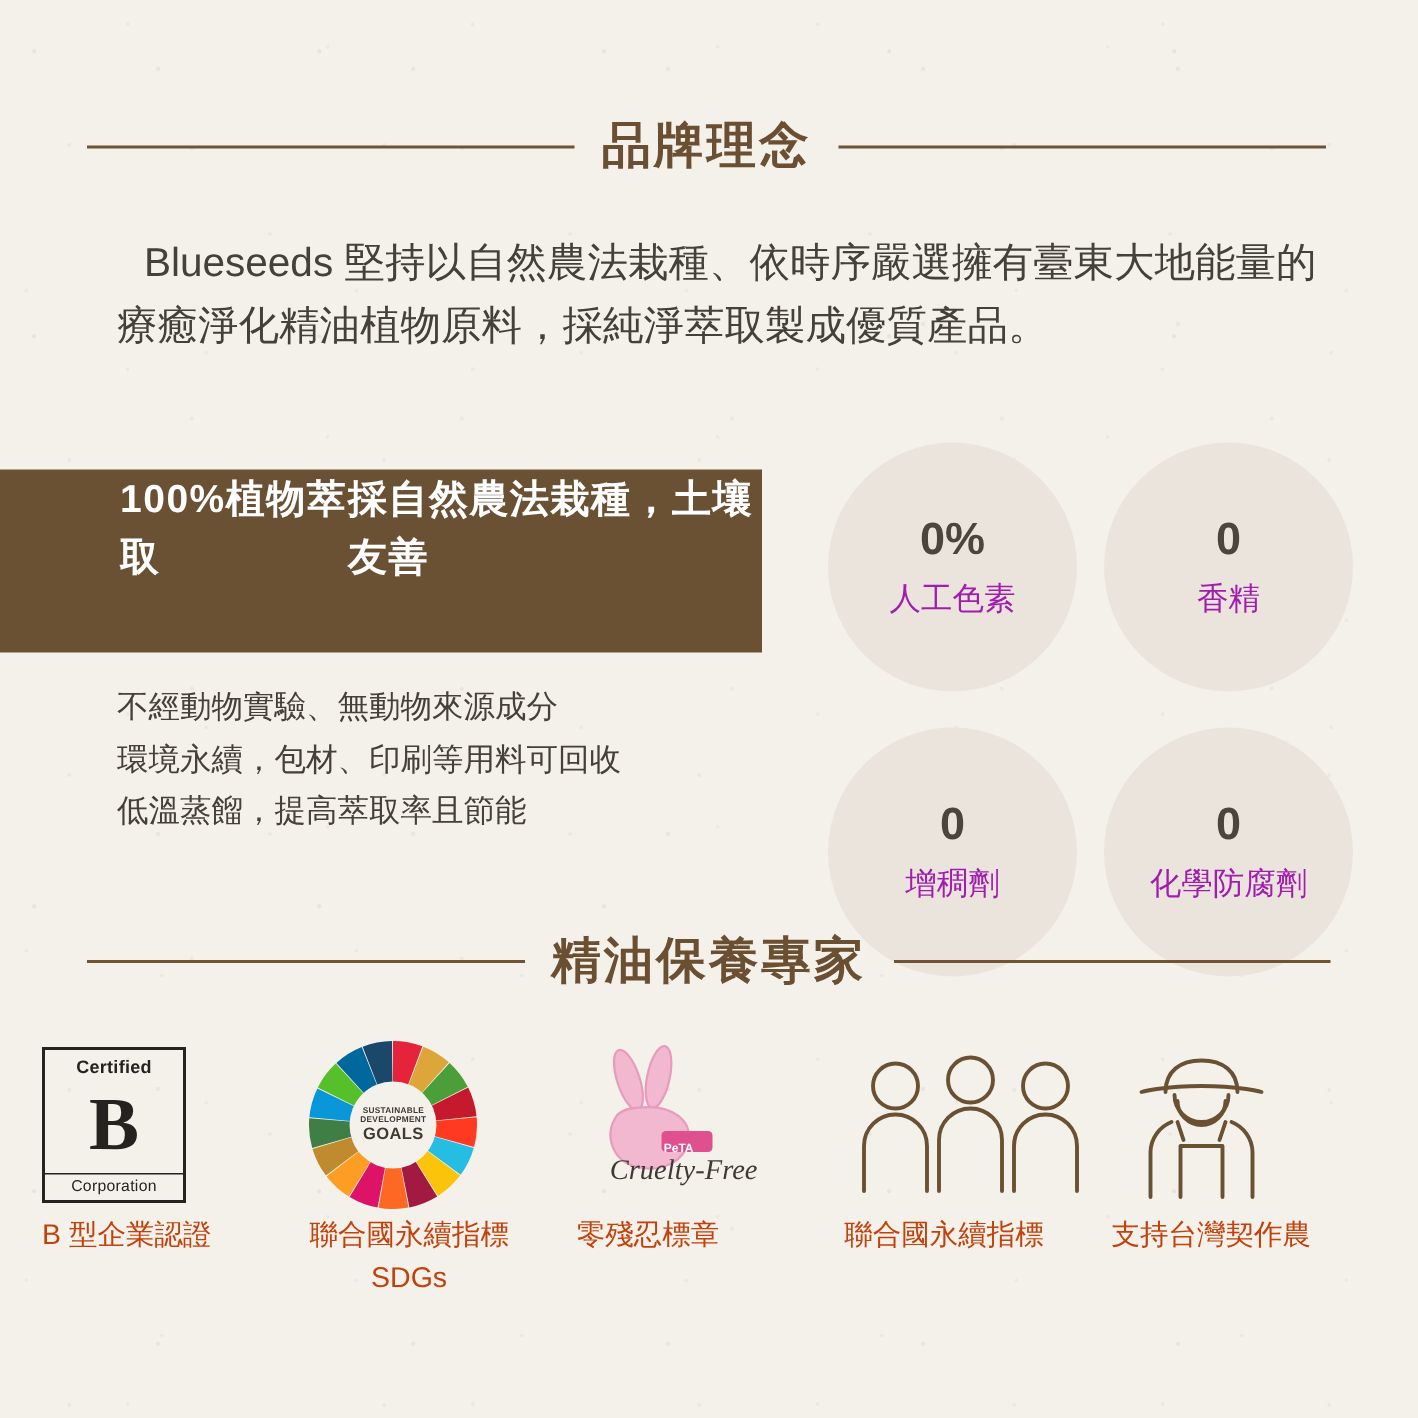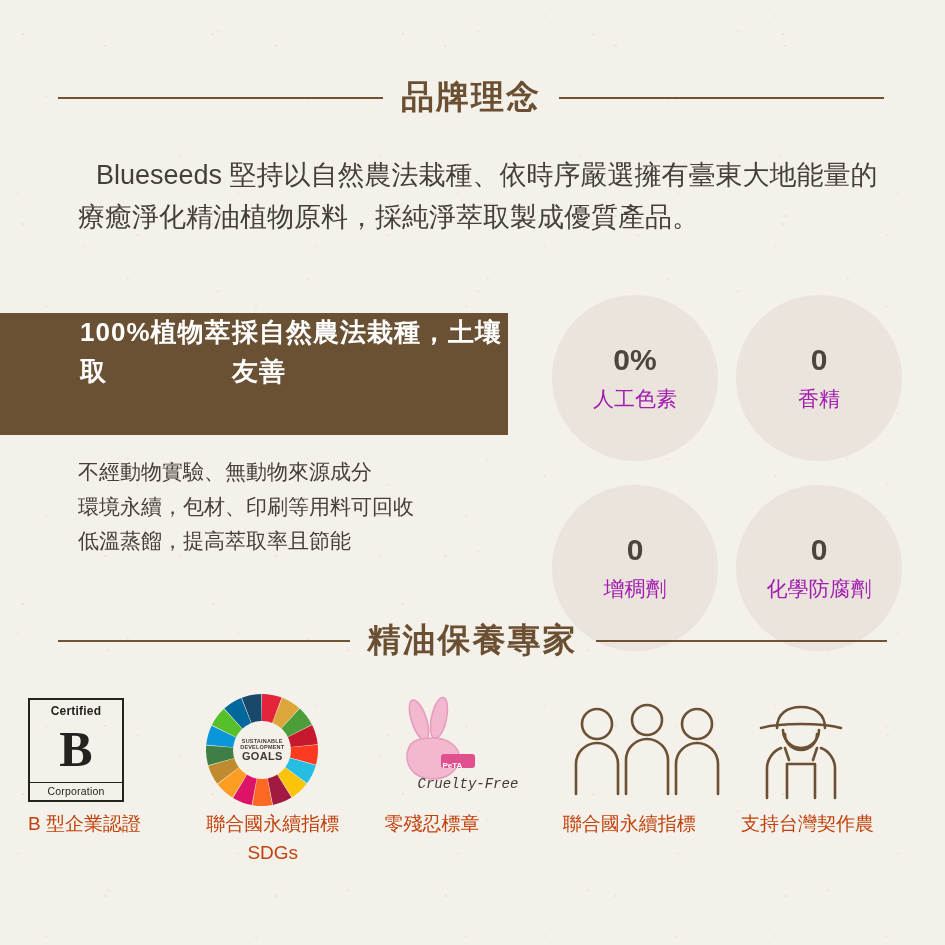--- a/index.html
+++ b/index.html
@@ -196,21 +196,21 @@
     display: flex; flex-direction: column;
     align-items: center; justify-content: center;
     text-align: center;
   }
   .sdg-center .l1 { font-size: 5.5px; font-weight: bold; color: #3f3a33; letter-spacing: .2px; }
   .sdg-center .l2 { font-size: 5.5px; font-weight: bold; color: #3f3a33; letter-spacing: .2px; }
   .sdg-center .l3 { font-size: 11px; font-weight: bold; color: #3f3a33; letter-spacing: .3px; }
 
   
   .peta { width: 150px; height: 112px; position: relative; }
-  .peta .script { position: absolute; left: 22px; bottom: 14px; font-family: Liberation Mono, monospace; font-style: italic; font-size: 14px; color: #3f3a33; margin-left: 11px; }
+  .peta .script { position: absolute; left: 22px; bottom: 14px; font-family: Liberation Serif, serif; font-style: italic; font-size: 19px; color: #3f3a33; }
   .peta .badge-text { position: absolute; left: 58px; bottom: 36px; font-size: 8px; font-weight: bold; color: #ffffff; margin-top: 36px; }
 
   .cert-svg { display: block; }
 </style>
 </head>
 <body>
 
 <div class="page">
   <div class="paper-noise"></div>
 

